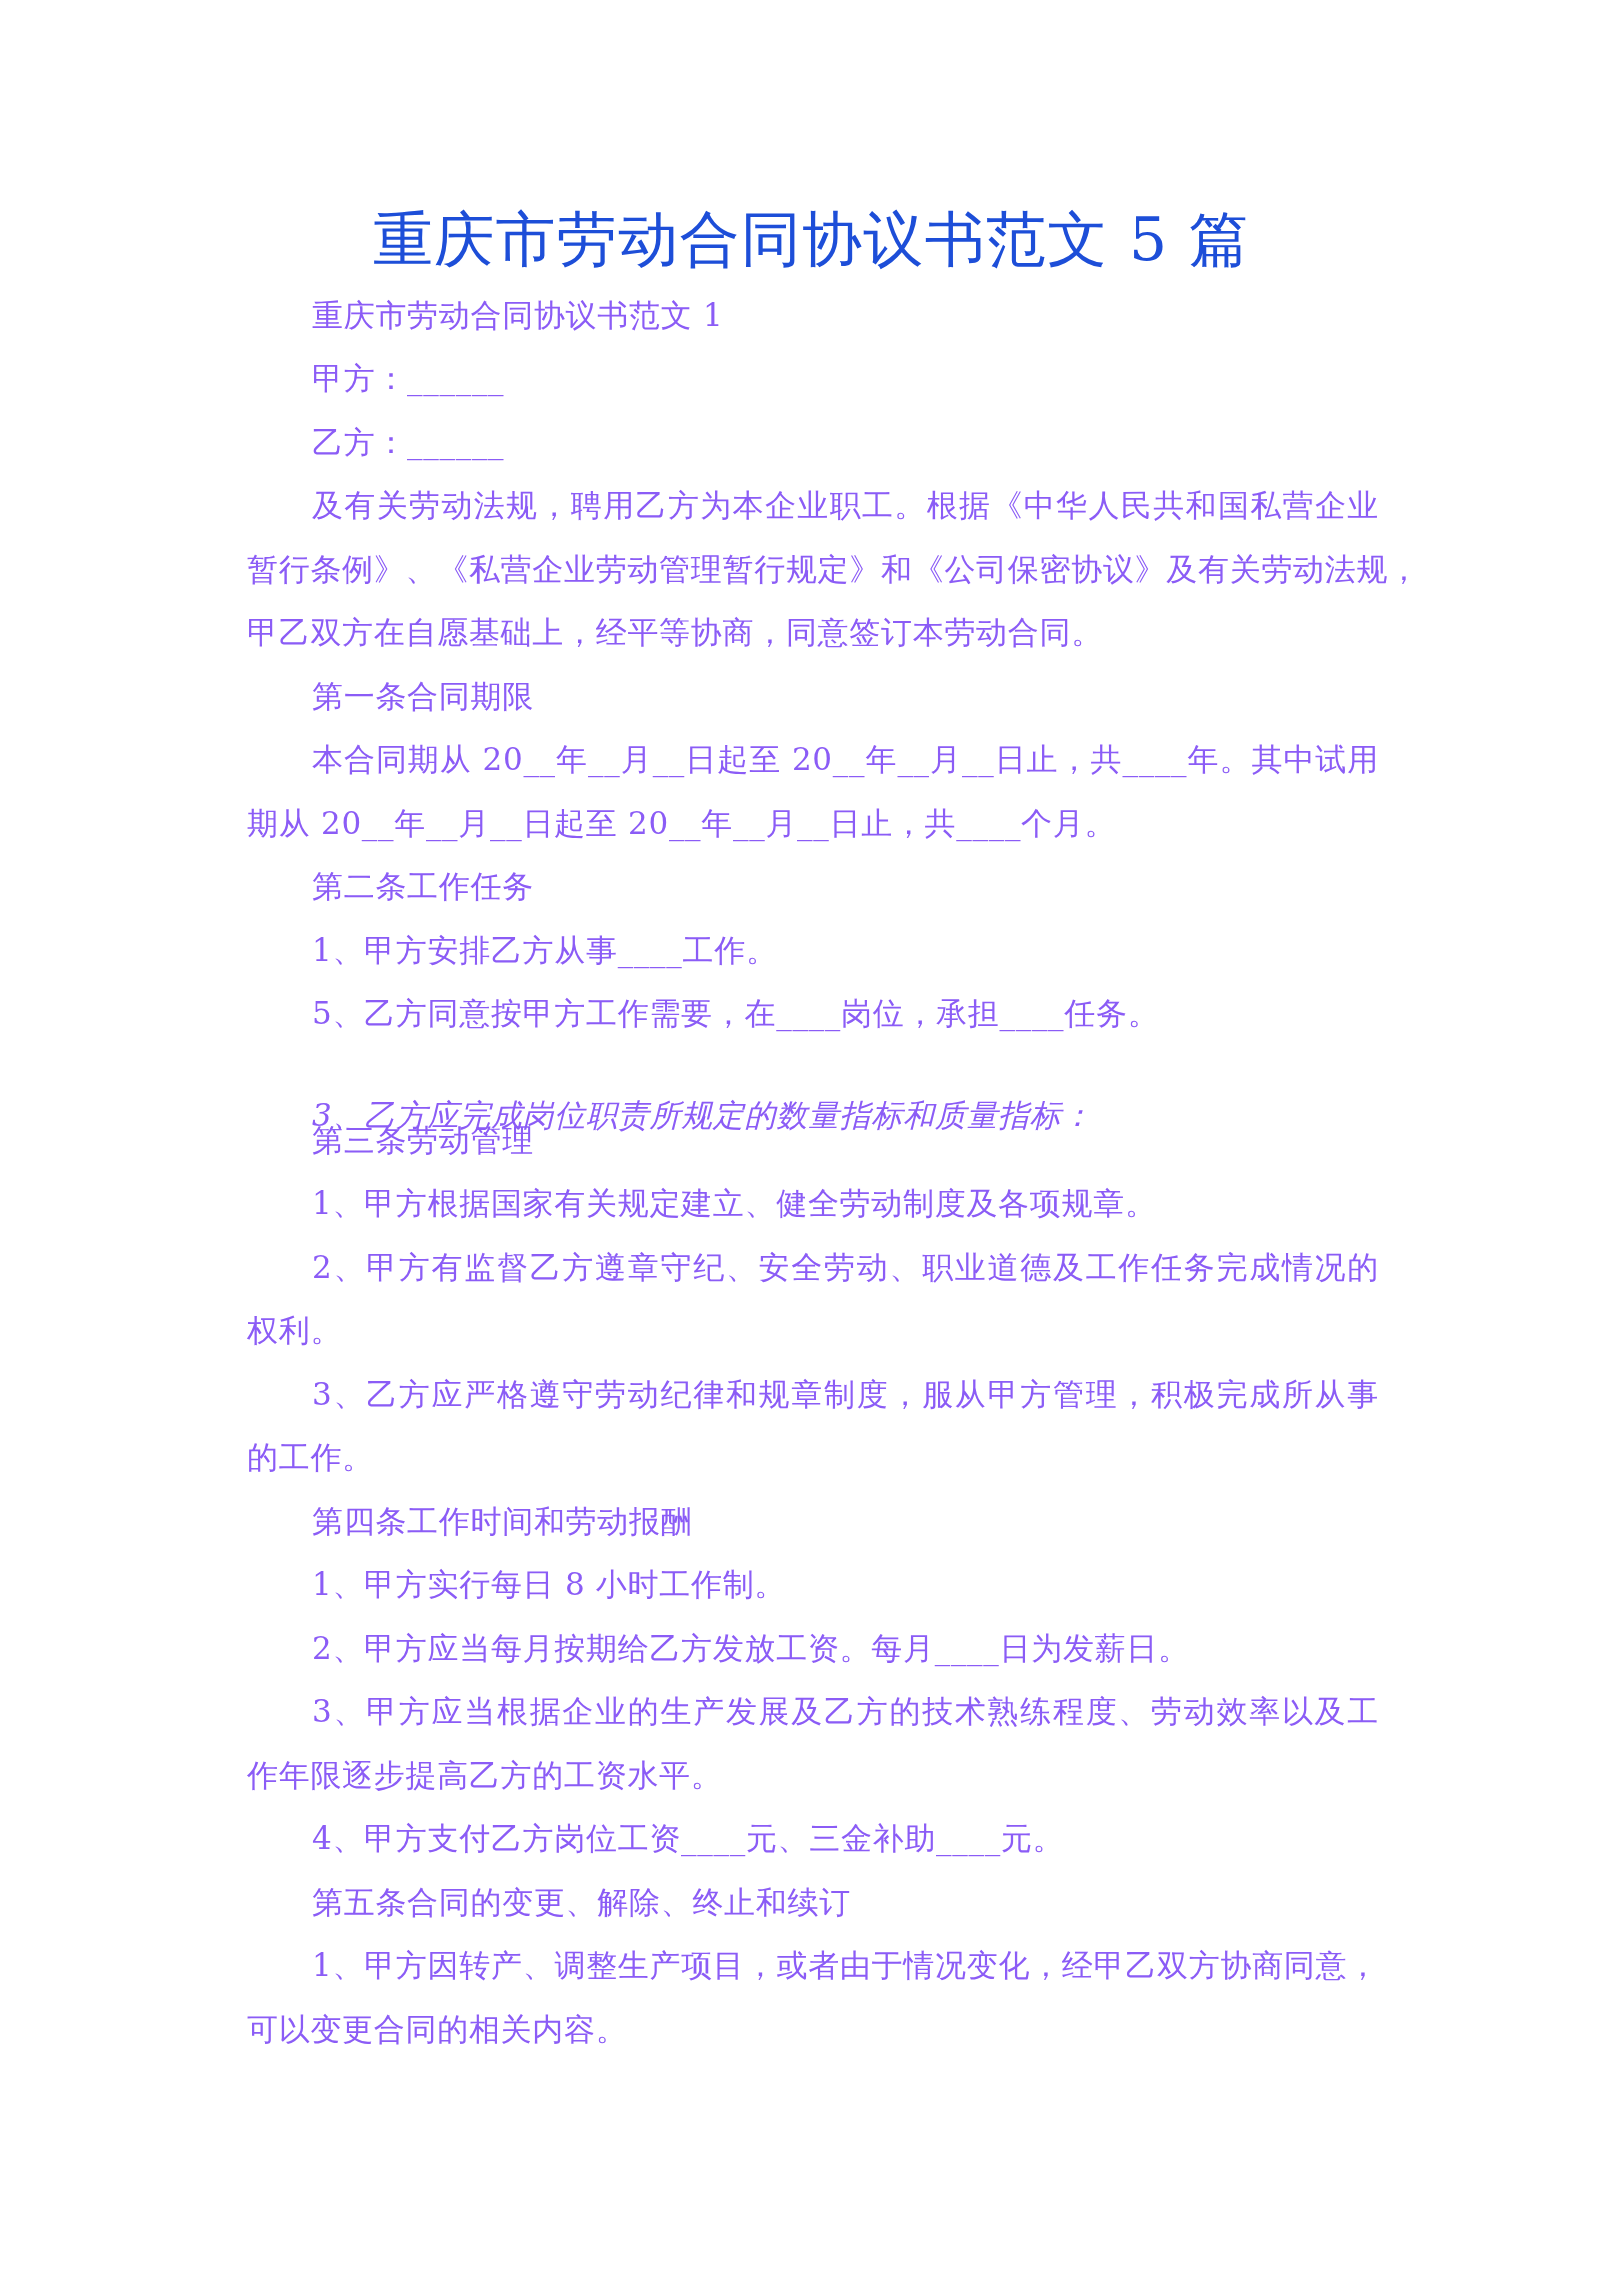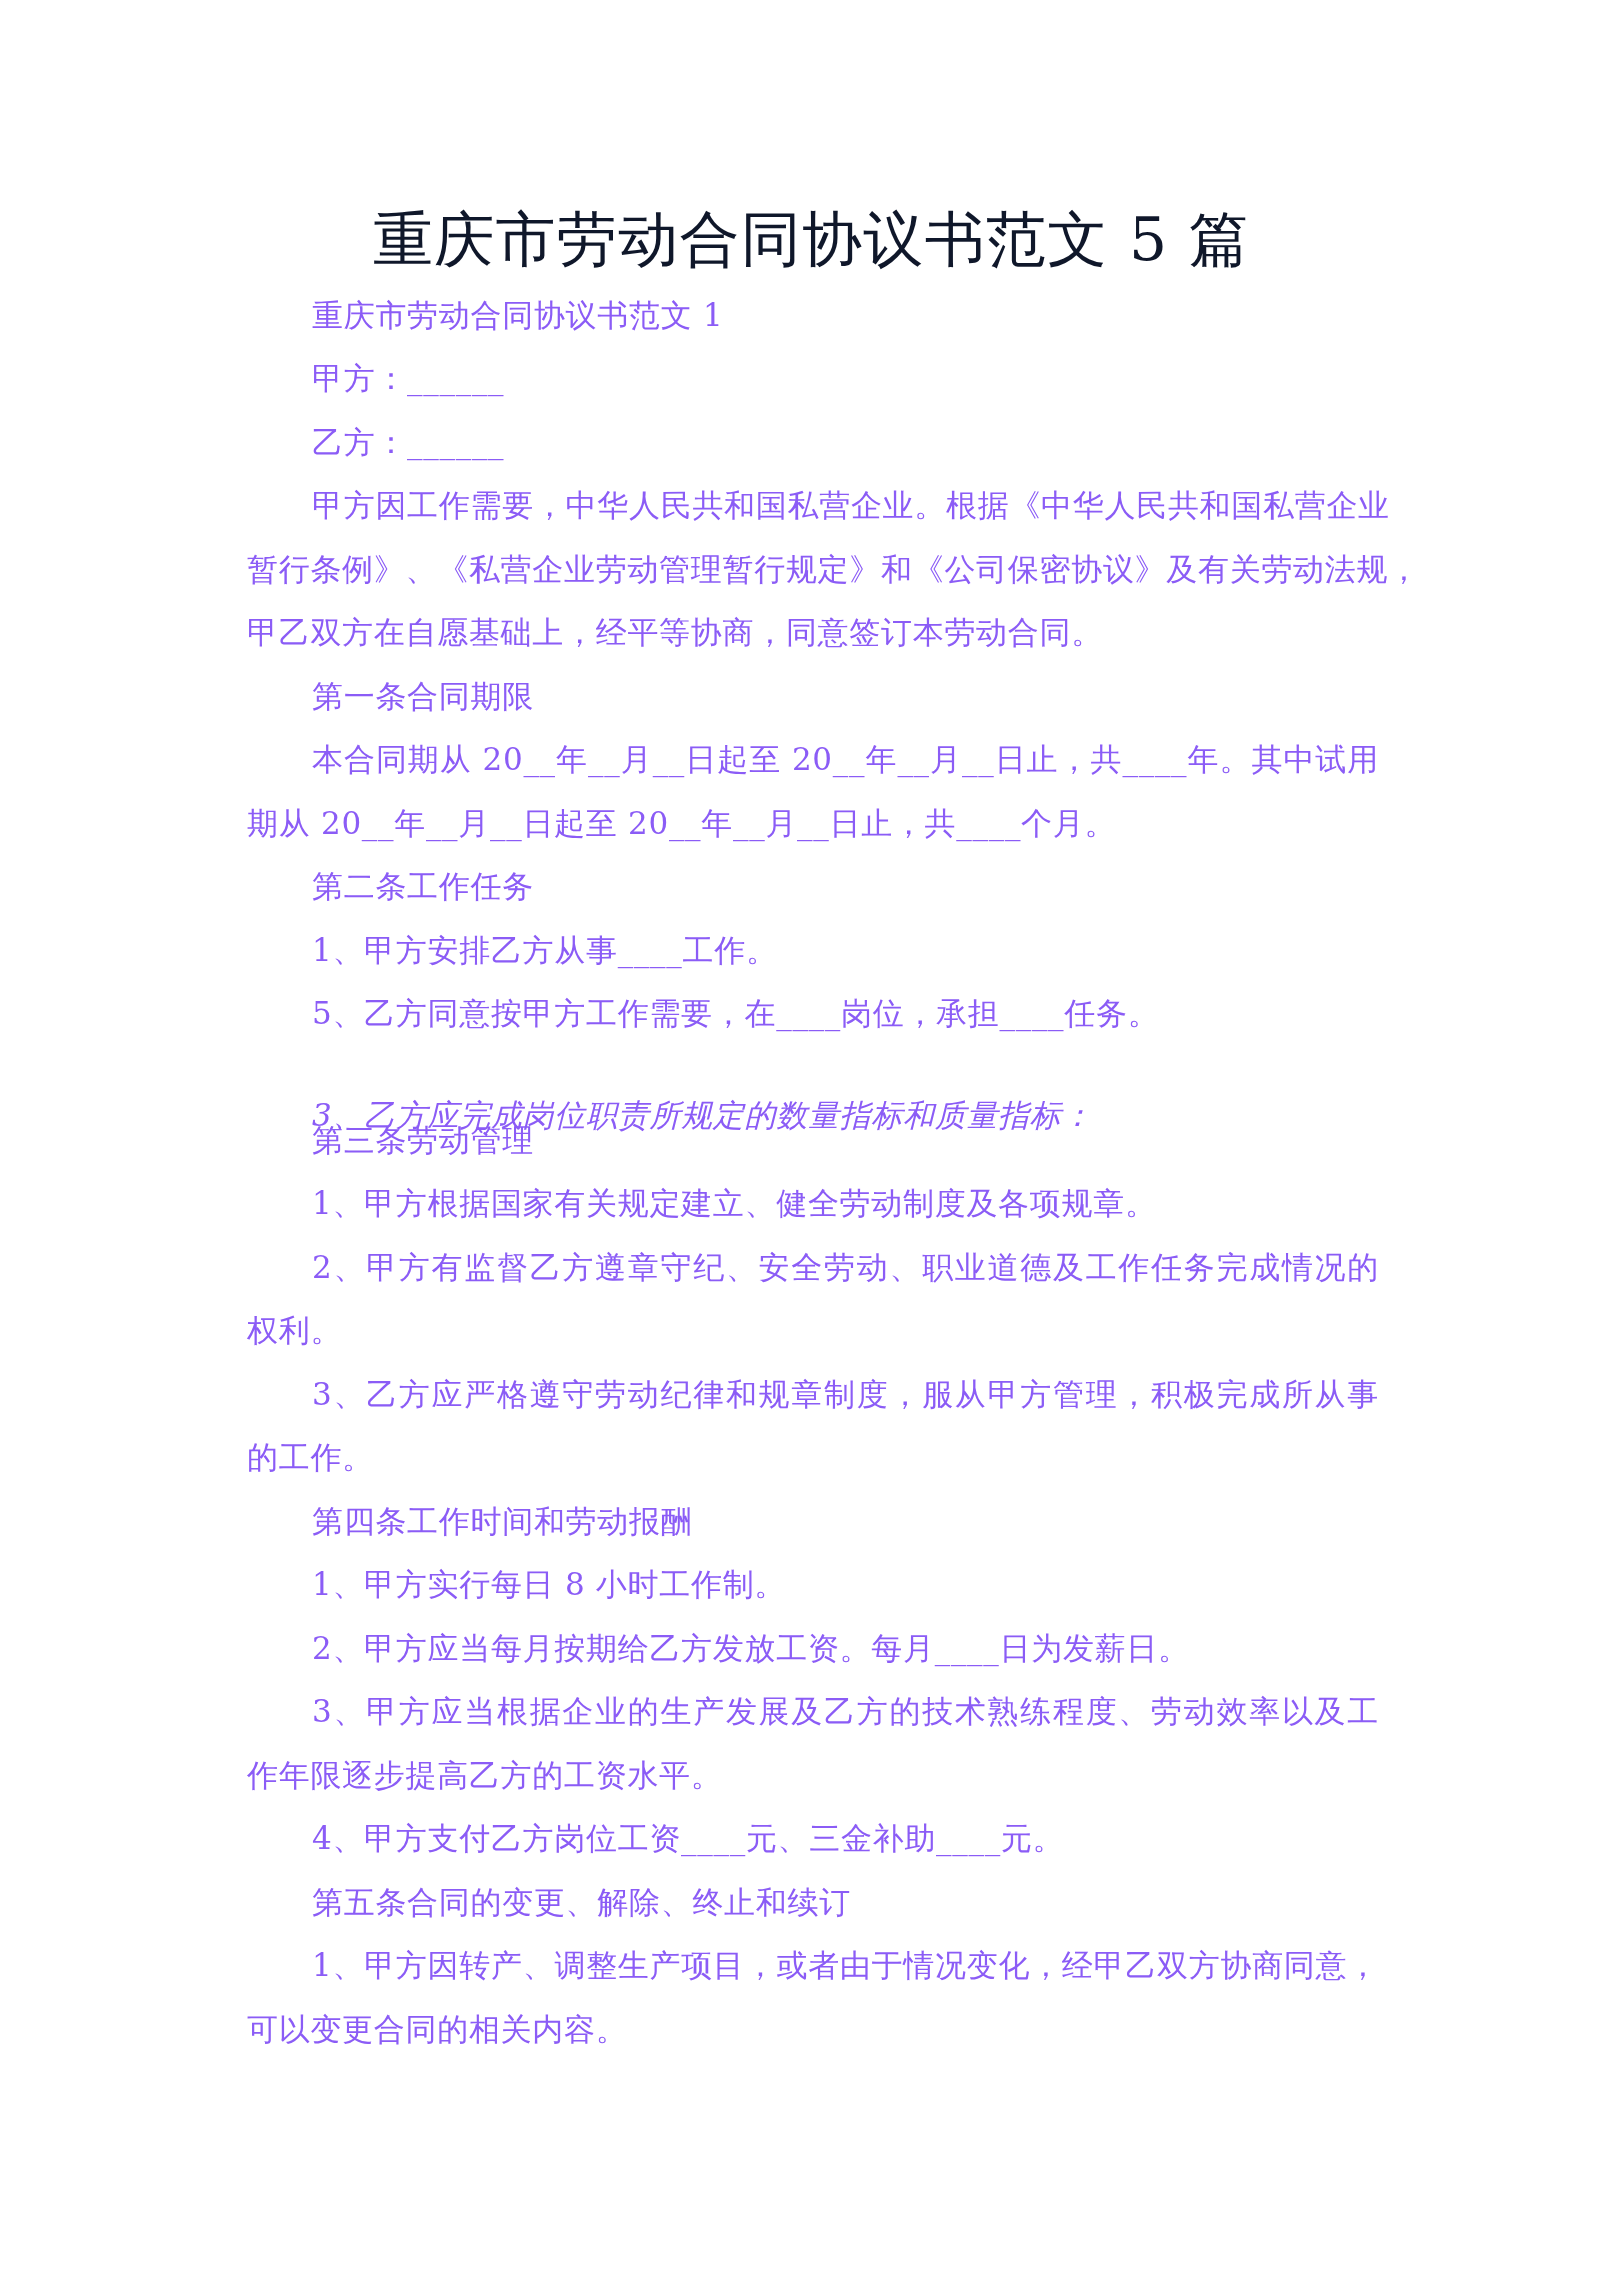--- a/index.html
+++ b/index.html
@@ -26,21 +26,21 @@
     .title {
       position: absolute;
       left: 0;
       width: 1623px;
       top: 200px;
       text-align: center;
       font-size: 60px;
       line-height: 79px;
       font-weight: normal;
       letter-spacing: 1.3px;
-      color: #0f172a;
+      color: #1d4ed8;
       margin: 0;
     }
     .line {
       position: absolute;
       font-size: 31px;
       line-height: 39px;
       white-space: nowrap;
       color: #8b5cf6;
       margin: 0;
       letter-spacing: 0.7px;
@@ -56,21 +56,21 @@
   </style>
 </head>
 <body>
 
 <div class="page">
   <h1 class="title">重庆市劳动合同协议书范文 5 篇</h1>
   <div id="body-lines">
       <p class="line indent" style="top: 296px;">重庆市劳动合同协议书范文 1</p>
       <p class="line indent" style="top: 359px;">甲方：______</p>
       <p class="line indent" style="top: 423px;">乙方：______</p>
-      <p class="line indent justify-line" style="top: 486px;">甲方因工作需要，中华人民共和国私营企业。根据《中华人民共和国私营企业</p>
+      <p class="line indent justify-line" style="top: 486px;">及有关劳动法规，聘用乙方为本企业职工。根据《中华人民共和国私营企业</p>
       <p class="line flush justify-line" style="top: 550px;">暂行条例》、《私营企业劳动管理暂行规定》和《公司保密协议》及有关劳动法规，</p>
       <p class="line flush" style="top: 613px;">甲乙双方在自愿基础上，经平等协商，同意签订本劳动合同。</p>
       <p class="line indent" style="top: 677px;">第一条合同期限</p>
       <p class="line indent justify-line" style="top: 740px;">本合同期从 20__年__月__日起至 20__年__月__日止，共____年。其中试用</p>
       <p class="line flush" style="top: 804px; text-align: center;">期从 20__年__月__日起至 20__年__月__日止，共____个月。</p>
       <p class="line indent" style="top: 867px;">第二条工作任务</p>
       <p class="line indent" style="top: 931px;">1、甲方安排乙方从事____工作。</p>
       <p class="line indent" style="top: 994px;">5、乙方同意按甲方工作需要，在____岗位，承担____任务。</p>
       <p class="line indent" style="top: 1096px; font-style: italic;">3、乙方应完成岗位职责所规定的数量指标和质量指标：</p>
       <p class="line indent" style="top: 1121px;">第三条劳动管理</p>

